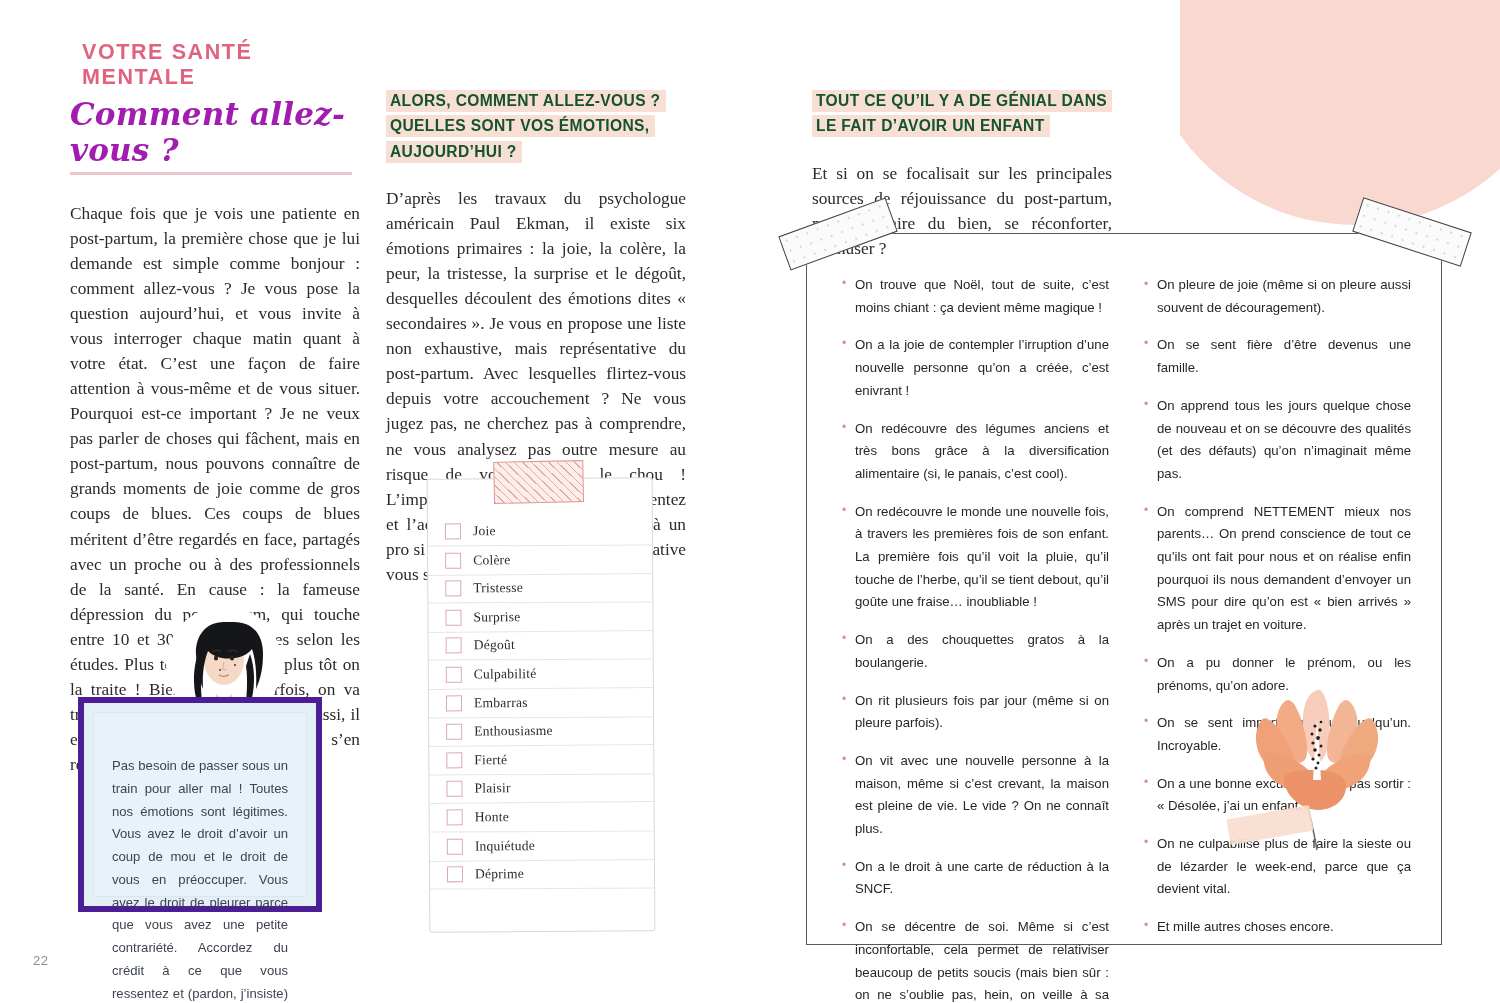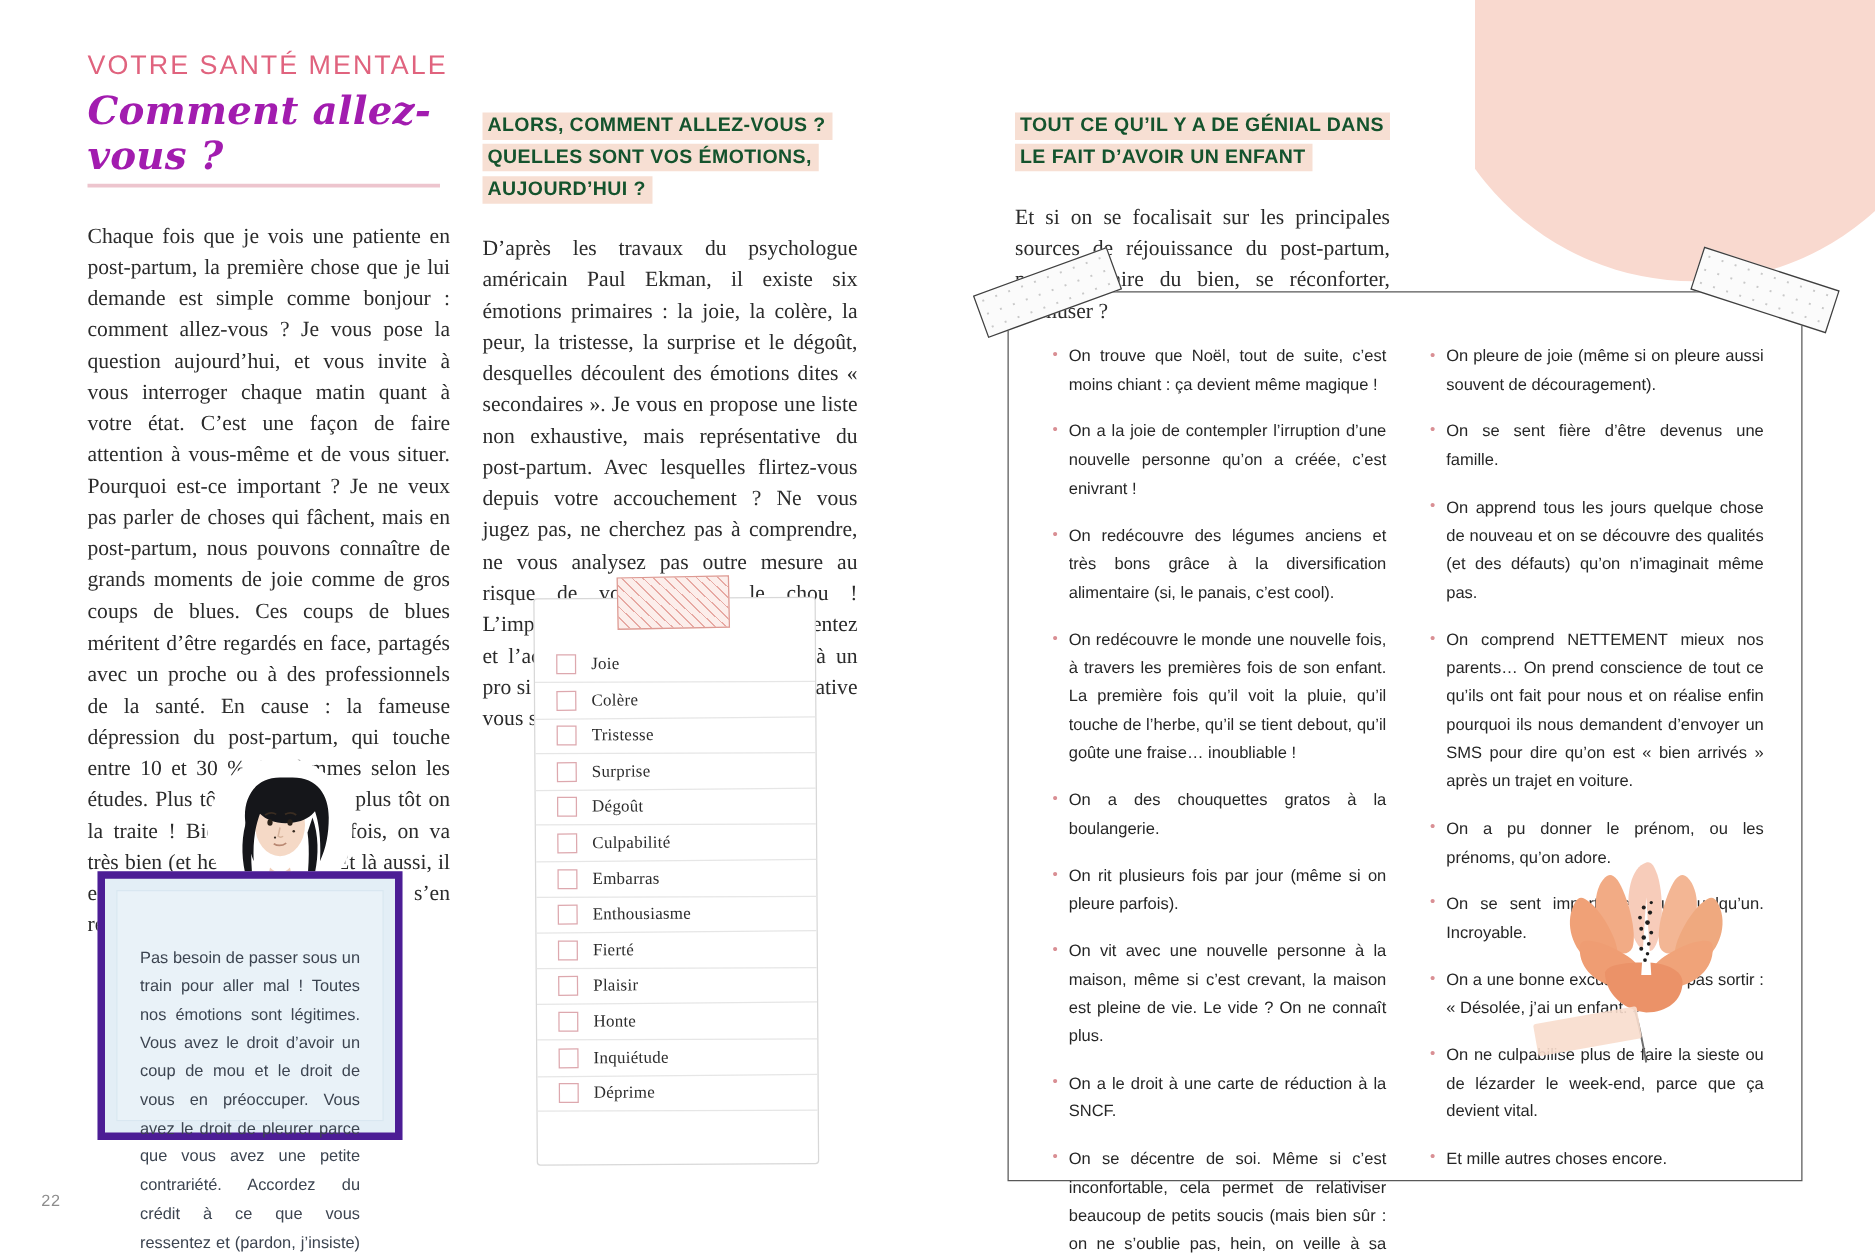--- a/index.html
+++ b/index.html
@@ -27,23 +27,23 @@
   
   .col1{position:absolute;left:70px;top:40px;width:290px;}
   .col2{position:absolute;left:386px;top:88px;width:300px;}
   .rightpage{position:absolute;left:812px;top:88px;width:640px;}
 
   
   .kicker{
     color:#e0637e;
     font-size:21.5px;
     letter-spacing:1.6px;
-    font-weight:400;
+    font-weight:700;
     text-transform:uppercase;
-    margin:0 0 6px 0;
+    margin:0 0 6px 12px;
     font-family:"Liberation Sans", sans-serif;
   }
   .script-title{
     font-family:"DejaVu Serif", serif;
     font-style:italic;
     font-weight:700;
     font-size:31px;
     color:#a21caf;
     margin:4px 0 4px 0;
     letter-spacing:.2px;

